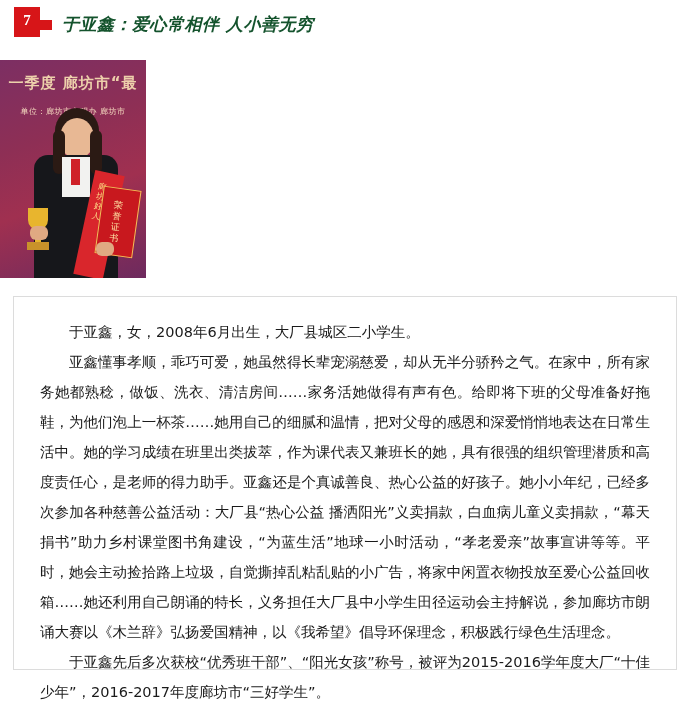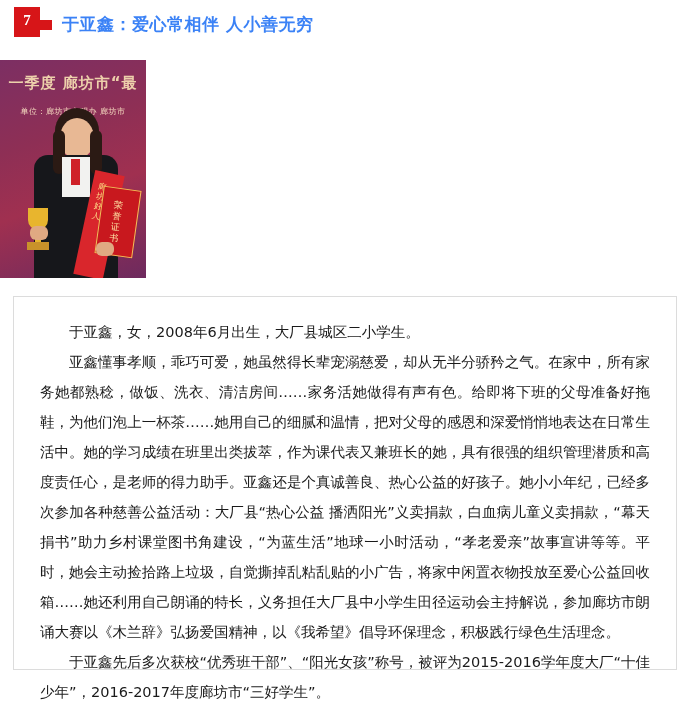--- a/index.html
+++ b/index.html
@@ -58,25 +58,26 @@
     width: 26px;
     height: 26px;
     line-height: 26px;
     text-align: center;
     color: #ffffff;
     font-size: 15px;
     font-weight: bold;
     font-family: "Liberation Serif", serif;
   }
   .header-title {
-    color: #3b82f6;
+    color: #14532d;
     font-size: 17px;
     font-weight: bold;
     letter-spacing: 0.5px;
     font-family: "DejaVu Sans", "Liberation Sans", sans-serif;
+    font-style: italic;
   }
 
   
   .photo-wrap {
     display: flex;
     justify-content: flex-start;
     margin-top: 16px;
   }
   .photo {
     position: relative;

